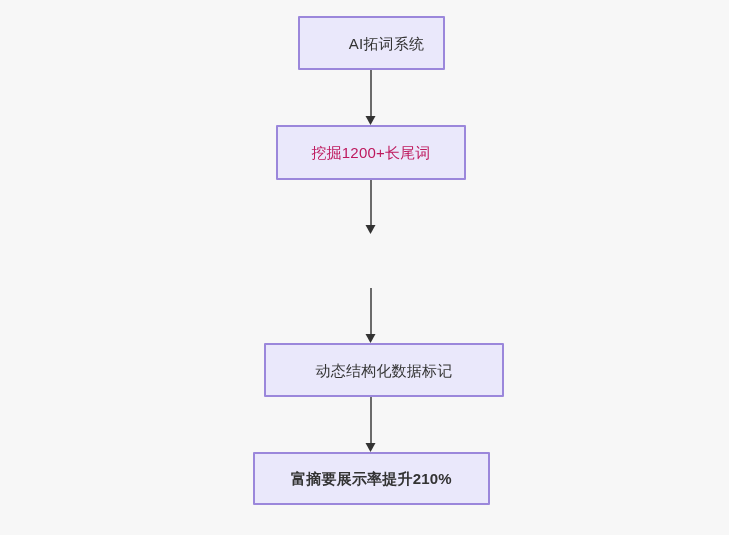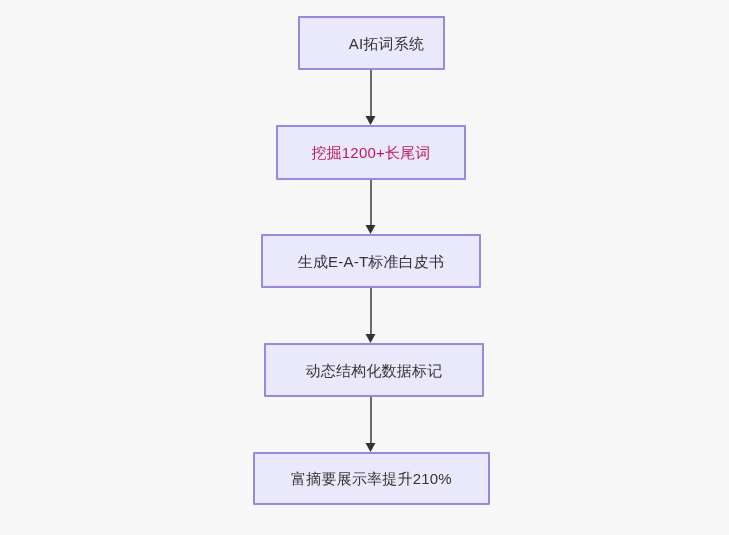--- a/index.html
+++ b/index.html
@@ -79,23 +79,20 @@
     <div class="edge-line" style="height: 47px; background: rgb(107, 107, 107);"></div>
     <div class="edge-arrow" style="top: 46px; border-top-color: rgb(51, 51, 51);"></div>
   </div>
 
   <div class="node" id="node-0" style="left: 298px; top: 16px; width: 147px; height: 54px; background: rgb(234, 232, 251); border-color: rgb(155, 135, 219); padding-left: 30px;">
     <span class="node-label" style="color: rgb(51, 51, 51);">AI拓词系统</span>
   </div>
   <div class="node" id="node-1" style="left: 276px; top: 125px; width: 190px; height: 55px; background: rgb(234, 232, 251); border-color: rgb(155, 135, 219);">
     <span class="node-label" style="color: #be185d;">挖掘1200+长尾词</span>
   </div>
-  <div class="node" id="node-2" style="left: 261px; top: 234px; width: 220px; height: 54px; background: rgb(234, 232, 251); border-color: rgb(155, 135, 219);">
-    <span class="node-label" style="color: rgb(51, 51, 51);">生成E-A-T标准白皮书</span>
-  </div>
-  <div class="node" id="node-3" style="left: 264px; top: 343px; width: 220px; height: 54px; background: rgb(234, 232, 251); border-color: rgb(155, 135, 219);">
+  <div class="node" id="node-3" style="left: 264px; top: 343px; width: 240px; height: 54px; background: rgb(234, 232, 251); border-color: rgb(155, 135, 219);">
     <span class="node-label" style="color: rgb(51, 51, 51);">动态结构化数据标记</span>
   </div>
-  <div class="node" id="node-4" style="left: 253px; top: 452px; width: 237px; height: 53px; background: rgb(234, 232, 251); border-color: rgb(155, 135, 219);">
+  <div class="node" id="node-4" style="left: 253px; top: 452px; width: 237px; height: 53px; background: rgb(234, 232, 251); border-color: rgb(155, 135, 219); font-weight: bold;">
     <span class="node-label" style="color: rgb(51, 51, 51);">富摘要展示率提升210%</span>
   </div>
 
 </div>
 
 </body></html>

